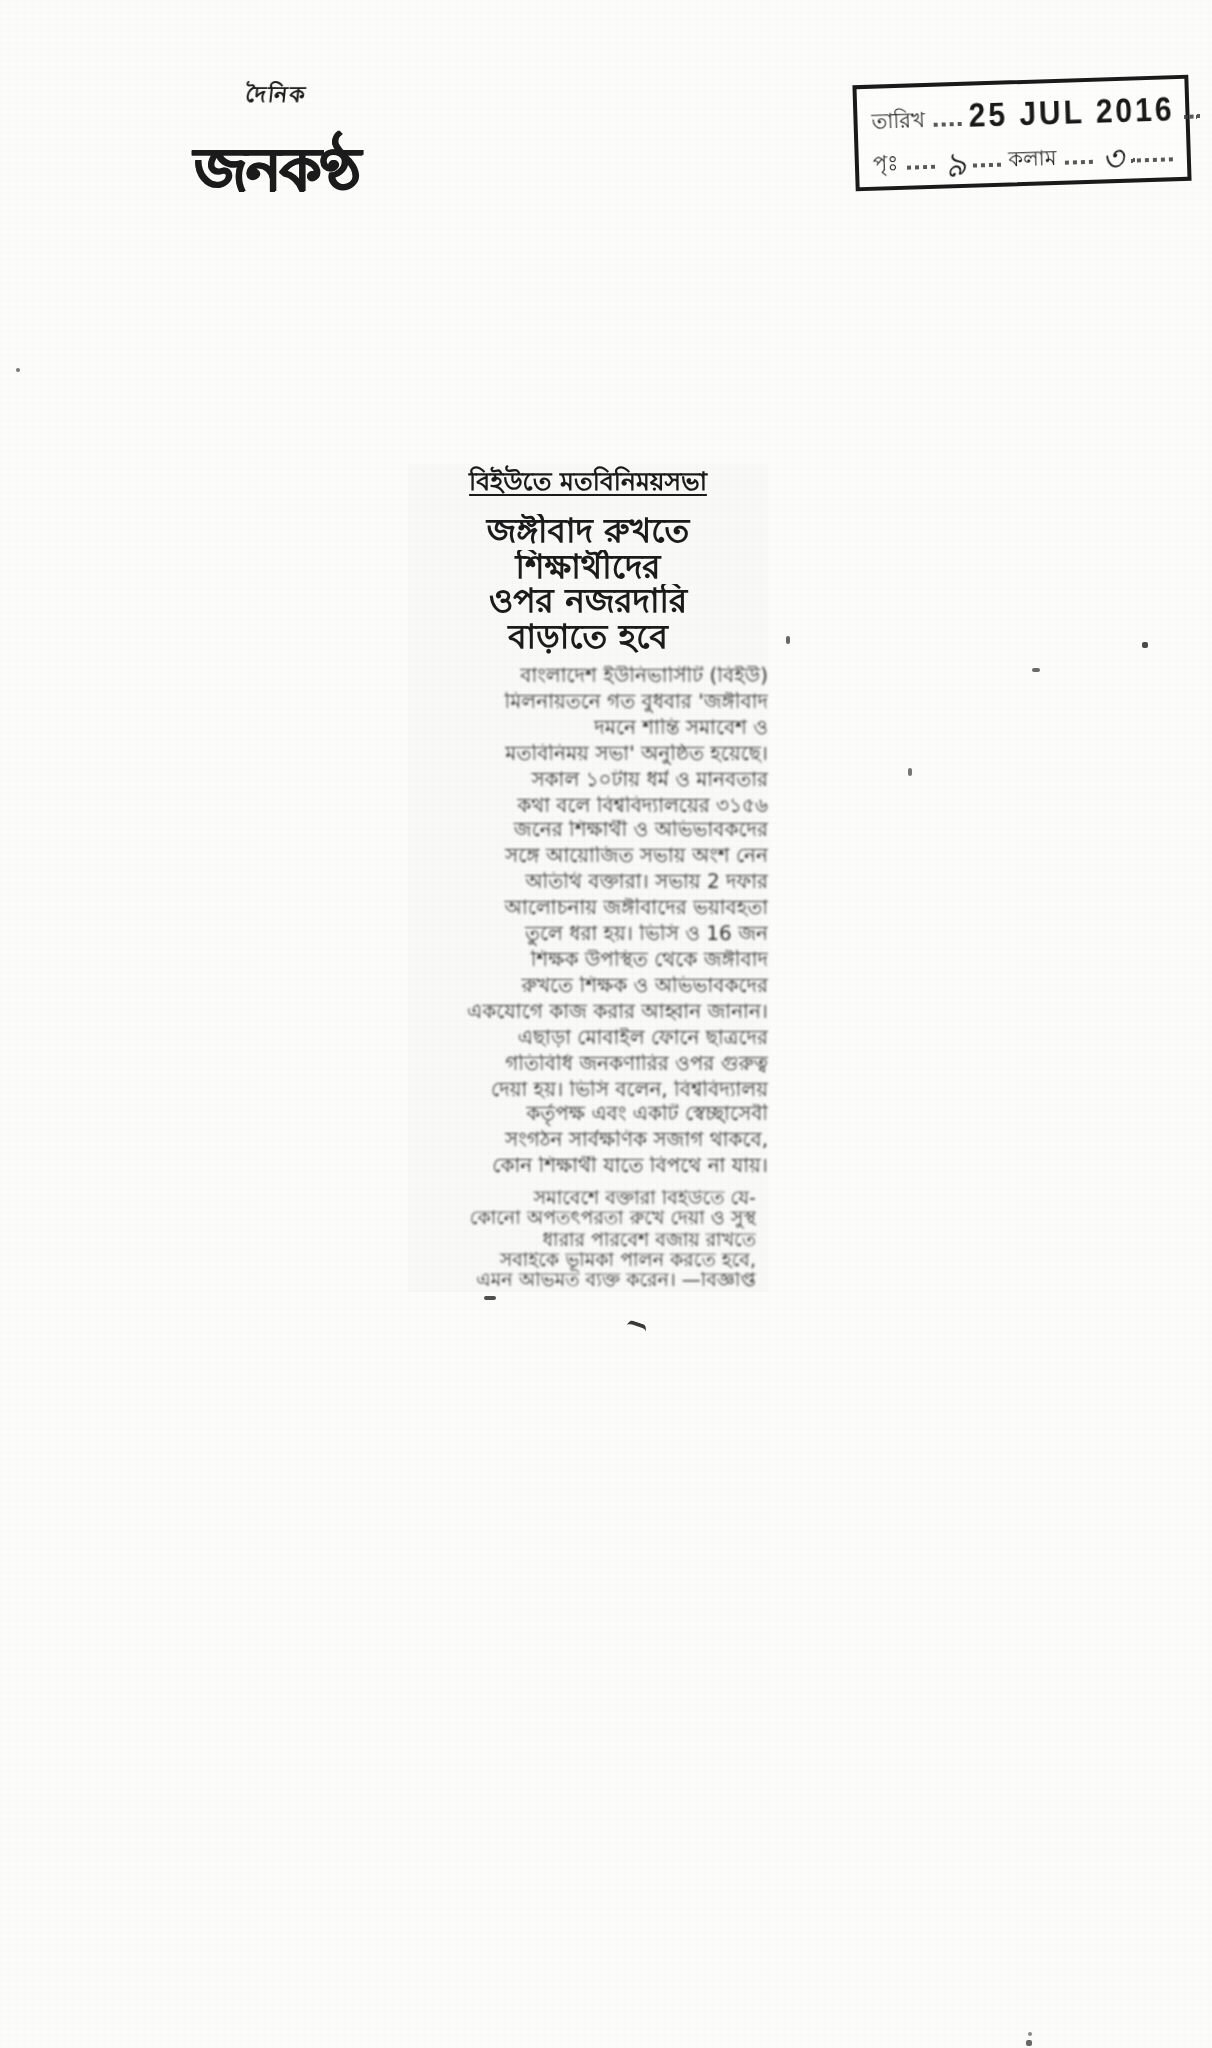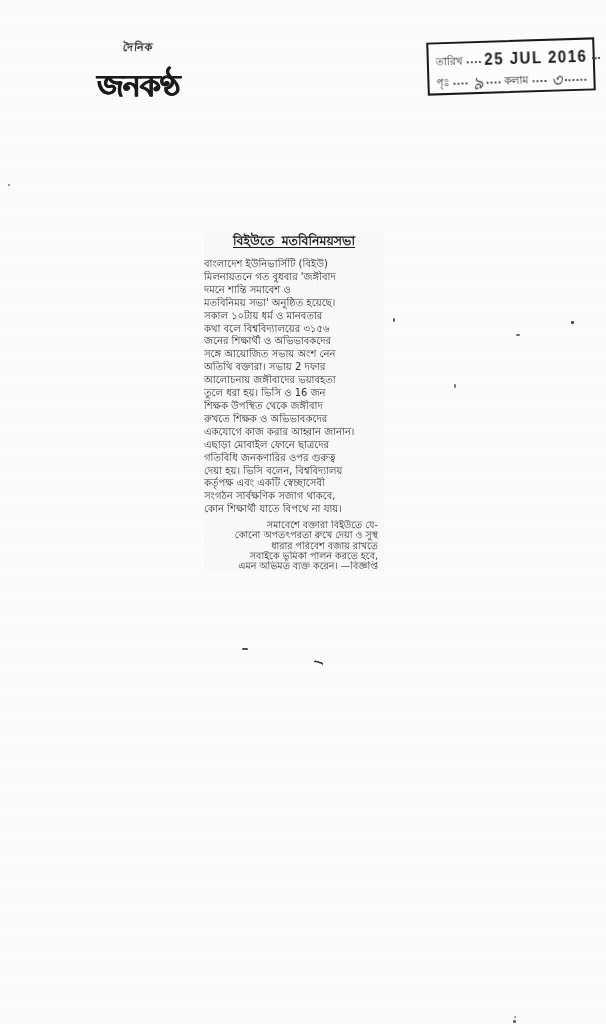--- a/index.html
+++ b/index.html
@@ -69,36 +69,36 @@
   
   .article{
     position:absolute;left:204px;top:232px;width:180px;
     color:var(--ink);
     background:rgba(80,80,70,0.015);
   }
   .kicker{
     font-size:12.5px;font-weight:700;text-align:center;
     text-decoration:underline;text-underline-offset:2px;
     filter:blur(0.2px);
-    white-space:nowrap;overflow:hidden;font-family:Liberation Mono, monospace;
+    white-space:nowrap;overflow:hidden;
   }
   .headline{
     margin:5px 0 0 0;
     font-size:16.5px;font-weight:700;line-height:17.5px;
     text-align:center;
     filter:blur(0.25px);
   }
   .headline span{display:block;white-space:nowrap;overflow:hidden;}
   .body{
     margin-top:6px;
     font-size:10px;line-height:12.9px;
     color:var(--body-text);
     filter:blur(0.42px) contrast(1.05);
   }
-  .body-line{white-space:nowrap;overflow:hidden;}
+  .body-line{white-space:nowrap;overflow:hidden;text-align:right;}
   .closing{
     margin-top:4px;padding:0 6px 0 10px;
     font-size:9.5px;line-height:10.2px;
     color:var(--body-text);
     filter:blur(0.46px) contrast(1.05);
   }
   .closing-line{white-space:nowrap;overflow:hidden;text-align:right;}
 
   
   .speck{position:absolute;background:#555;border-radius:1px;}
@@ -140,20 +140,26 @@
       <span class="leader short"></span>
       <span class="stamp-label">কলাম</span>
       <span class="leader short"></span>
       <span class="handwritten">৩</span>
       <span class="leader"></span>
     </div>
   </div>
 
   <div class="article">
     <div class="kicker">বিইউতে মতবিনিময়সভা</div>
+    <h1 class="headline">
+      <span>জঙ্গীবাদ রুখতে</span>
+      <span>শিক্ষার্থীদের</span>
+      <span>ওপর নজরদারি</span>
+      <span>বাড়াতে হবে</span>
+    </h1>
     <div class="body">
         <div class="body-line">বাংলাদেশ ইউনিভার্সিটি (বিইউ)</div>
         <div class="body-line">মিলনায়তনে গত বুধবার 'জঙ্গীবাদ</div>
         <div class="body-line">দমনে শান্তি সমাবেশ ও</div>
         <div class="body-line">মতবিনিময় সভা' অনুষ্ঠিত হয়েছে।</div>
         <div class="body-line">সকাল ১০টায় ধর্ম ও মানবতার</div>
         <div class="body-line">কথা বলে বিশ্ববিদ্যালয়ের ৩১৫৬</div>
         <div class="body-line">জনের শিক্ষার্থী ও অভিভাবকদের</div>
         <div class="body-line">সঙ্গে আয়োজিত সভায় অংশ নেন</div>
         <div class="body-line">অতিথি বক্তারা। সভায় 2 দফার</div>

